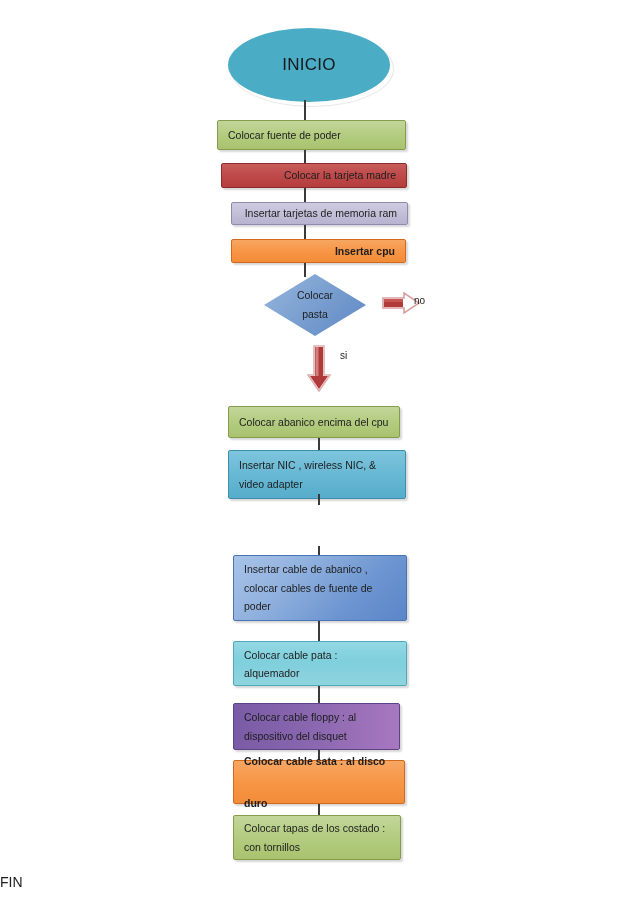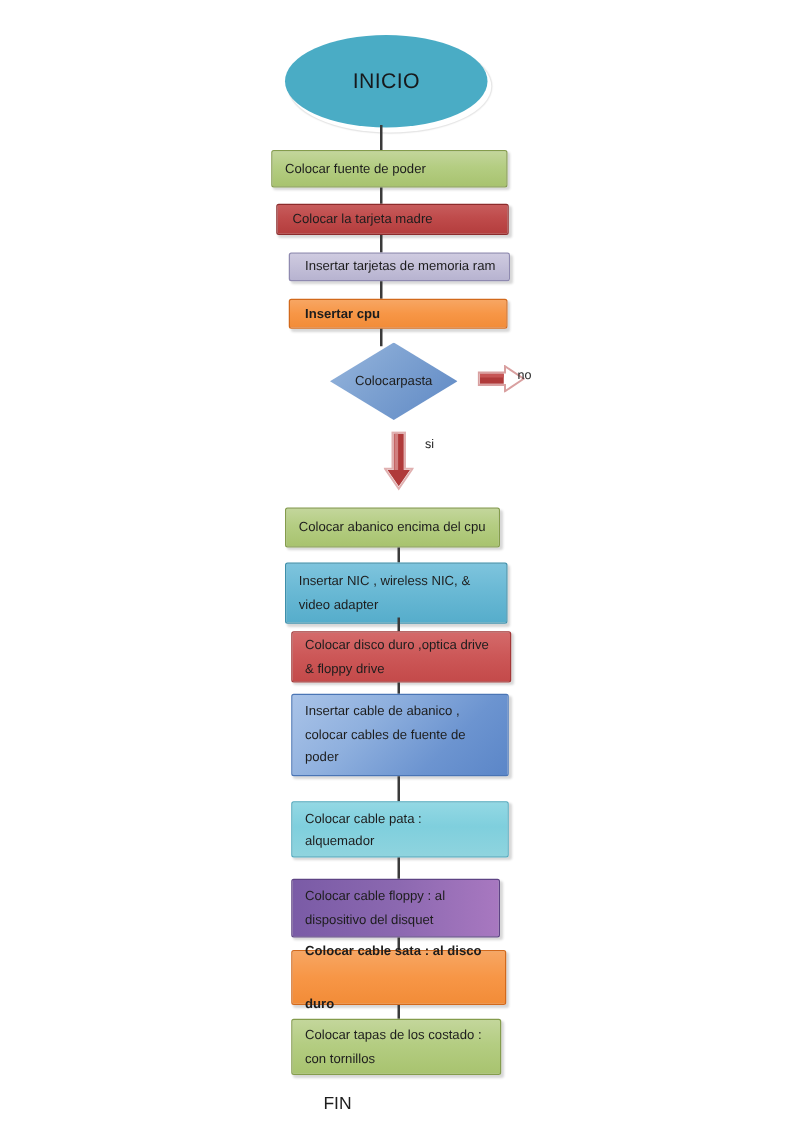--- a/index.html
+++ b/index.html
@@ -52,21 +52,21 @@
     border-radius: 2px;
     display: flex;
     flex-direction: column;
     justify-content: center;
     padding: 4px 10px;
     font-size: 10.5px;
     line-height: 1.75;
     color: #1d1d1d;
     box-shadow: 2px 2px 2px rgba(0,0,0,0.16);
   }
-  .box.center { align-items: flex-start; text-align: center; padding-left: 12px; }
+  .box.center { align-items: flex-end; text-align: center; padding-left: 12px; }
   .box.left   { align-items: flex-start; text-align: left; }
 
   .fill-green {
     background: linear-gradient(to bottom, #c3d69b 0%, #b4cd82 45%, #a8c36f 100%);
     border: 1px solid #849c4c;
   }
   .fill-red {
     background: linear-gradient(to bottom, #c75c5c 0%, #bf4b4b 45%, #b43d3d 100%);
     border: 1px solid #8c2b2b;
   }
@@ -114,21 +114,21 @@
     inset: 0;
     background: linear-gradient(135deg, #97b6dd 0%, #7fa3d2 40%, #5e88c4 100%);
     clip-path: polygon(50% 0%, 100% 50%, 50% 100%, 0% 50%);
     border: 0;
     filter: drop-shadow(1px 2px 1px rgba(0,0,0,0.22));
   }
   .diamond-text {
     position: absolute;
     inset: 0;
     display: flex;
-    flex-direction: row;
+    flex-direction: column;
     align-items: center;
     justify-content: center;
     font-size: 10.5px;
     line-height: 1.8;
     color: #1d1d1d;
     pointer-events: none;
   }
 
   
   .arrow-right {
@@ -150,21 +150,21 @@
   .free-label {
     position: absolute;
     font-size: 10px;
     color: #1d1d1d;
   }
   .fin-label {
     position: absolute;
     left: 0;
     top: 874px;
     width: 540px;
-    text-align: center;
+    text-align: left;
     font-size: 14px;
     color: #1d1d1d;
   }
 </style>
 </head>
 <body>
 
 <div id="canvas">
 
   <div class="start-ellipse">
@@ -225,24 +225,20 @@
 
   <div class="connector" style="left:318px; top:438px; height:12px;"></div>
 
   <div class="box fill-skyblue left" style="left:228px; top:450px; width:178px; height:49px;">
     <span>Insertar  NIC , wireless NIC, &amp;</span>
     <span>video adapter</span>
   </div>
 
   <div class="connector" style="left:318px; top:494px; height:11px;"></div>
 
-  <div class="box fill-redlight left" style="left:233px; top:505px; width:176px; height:41px;">
-    <span>Colocar disco duro ,optica drive</span>
-    <span>&amp; floppy drive</span>
-  </div>
 
   <div class="connector" style="left:318px; top:546px; height:9px;"></div>
 
   <div class="box fill-blue-grad left" style="left:233px; top:555px; width:174px; height:66px;">
     <span>Insertar cable de abanico ,</span>
     <span>colocar cables de fuente de</span>
     <span>poder</span>
   </div>
 
   <div class="connector" style="left:318px; top:621px; height:20px;"></div>

